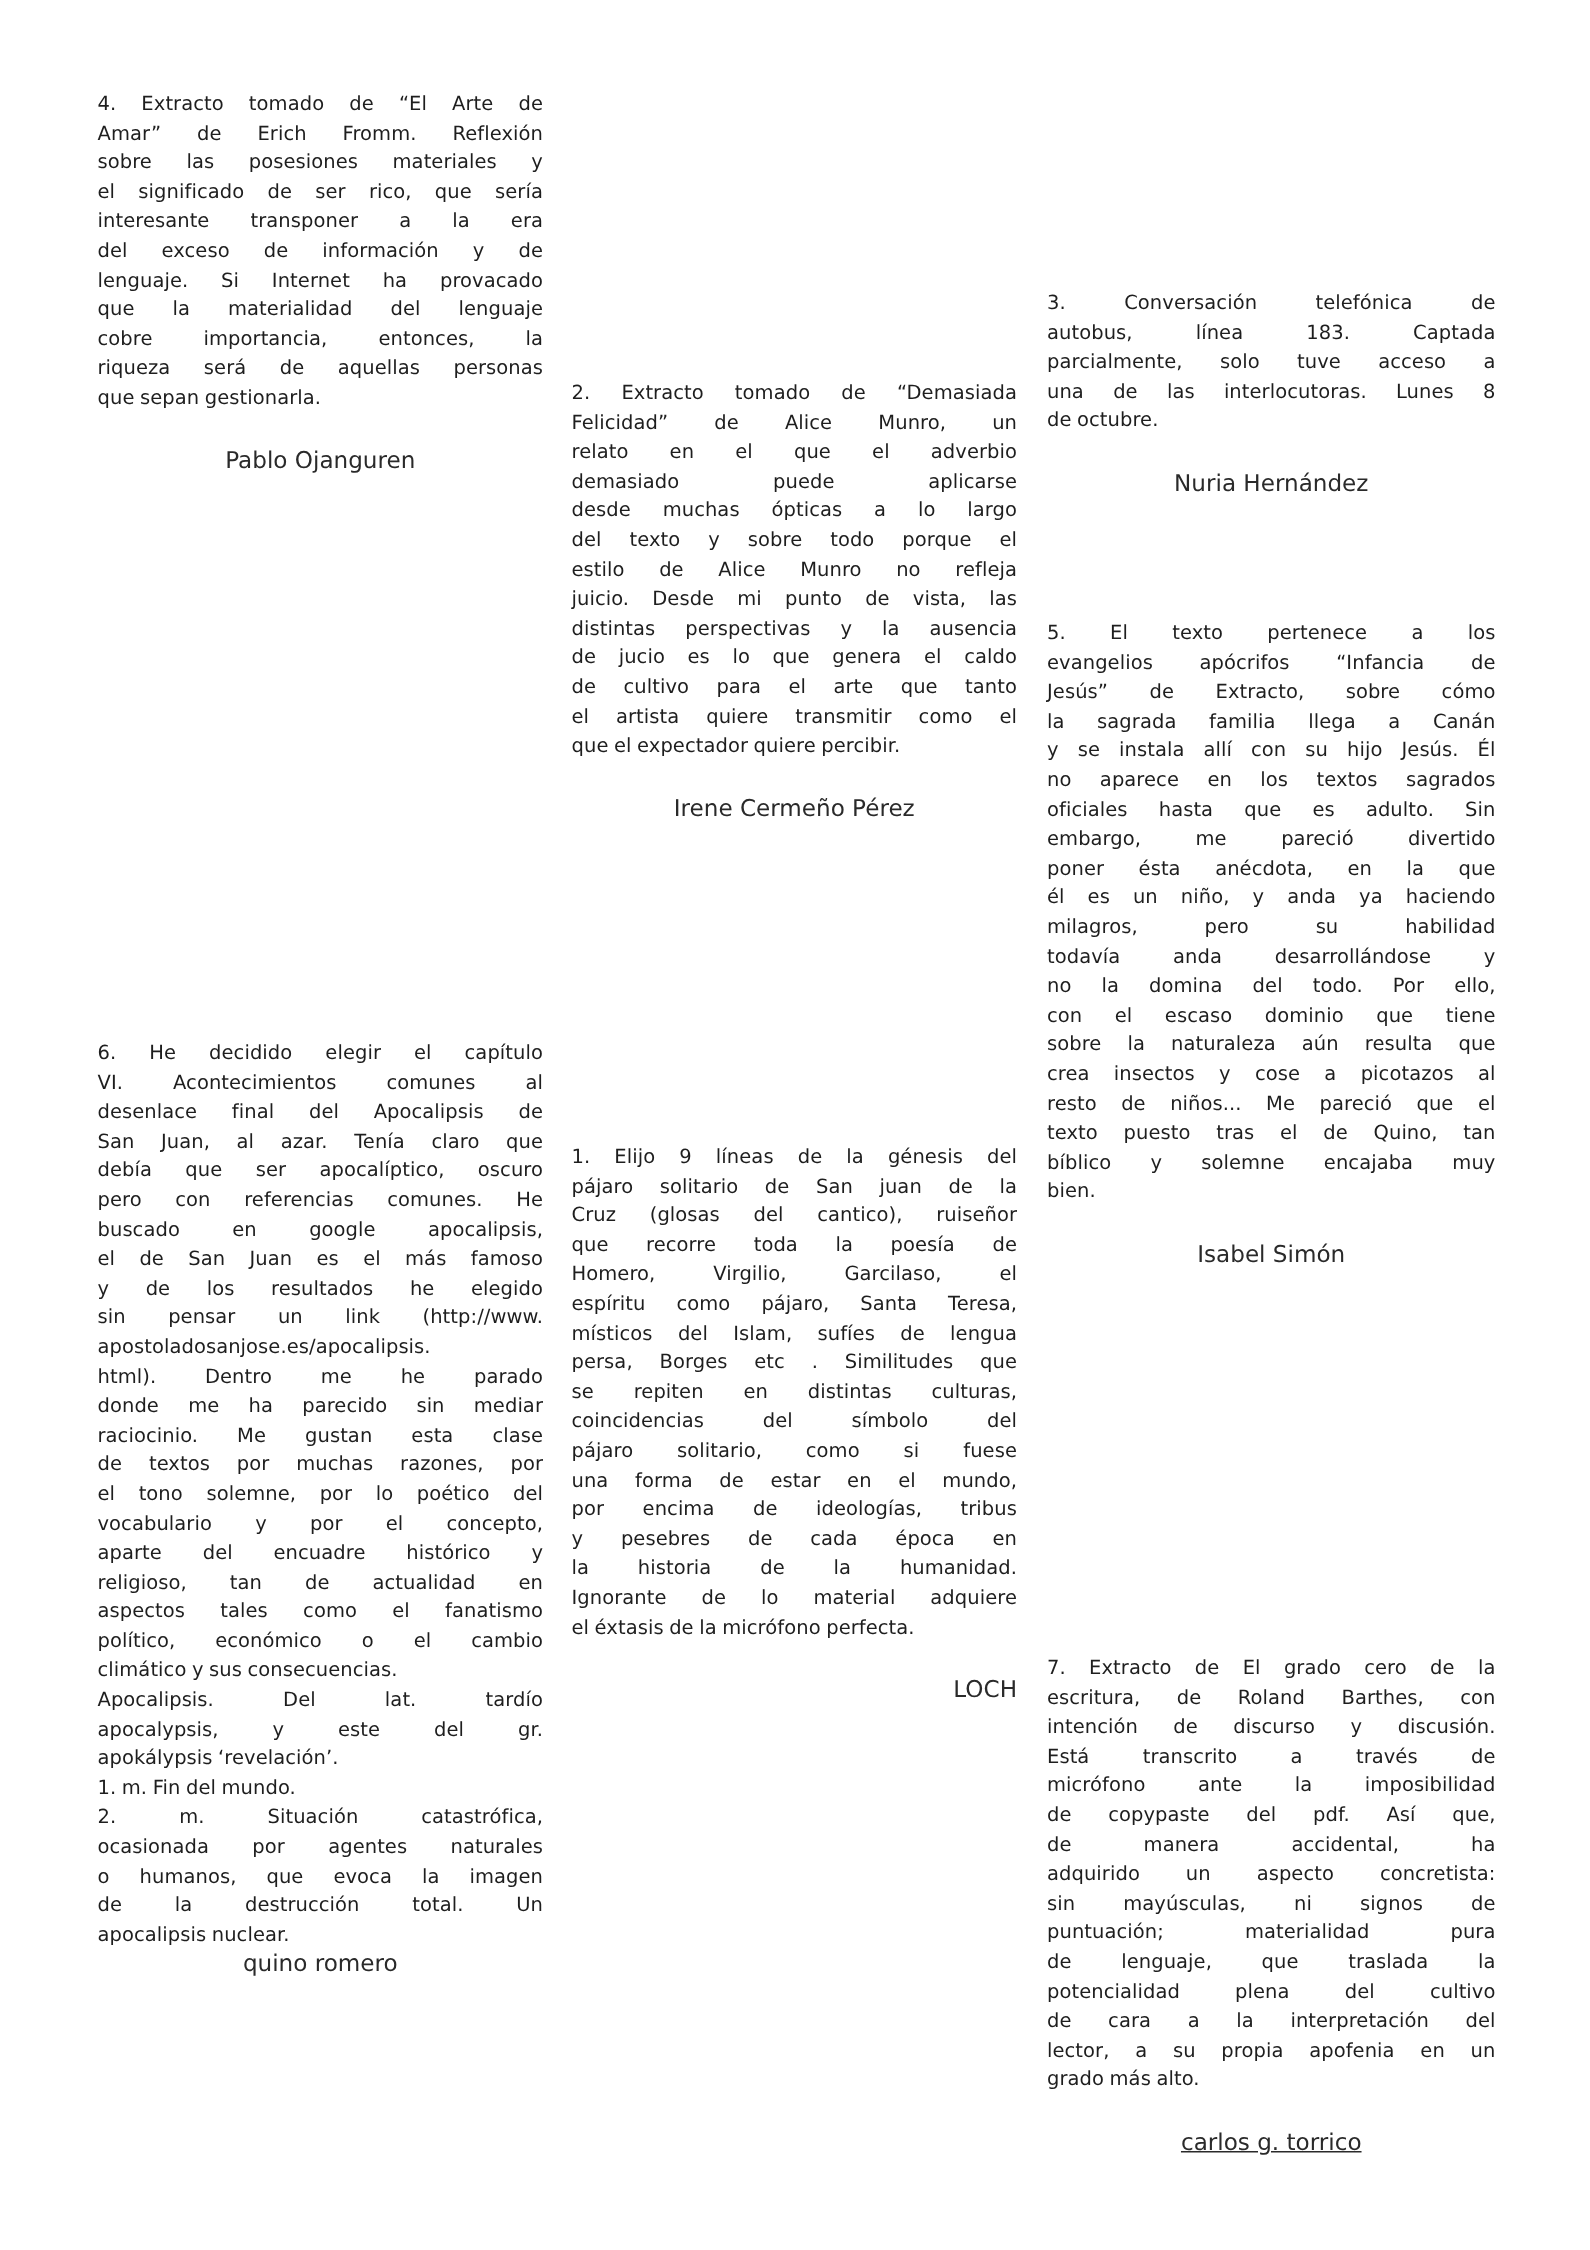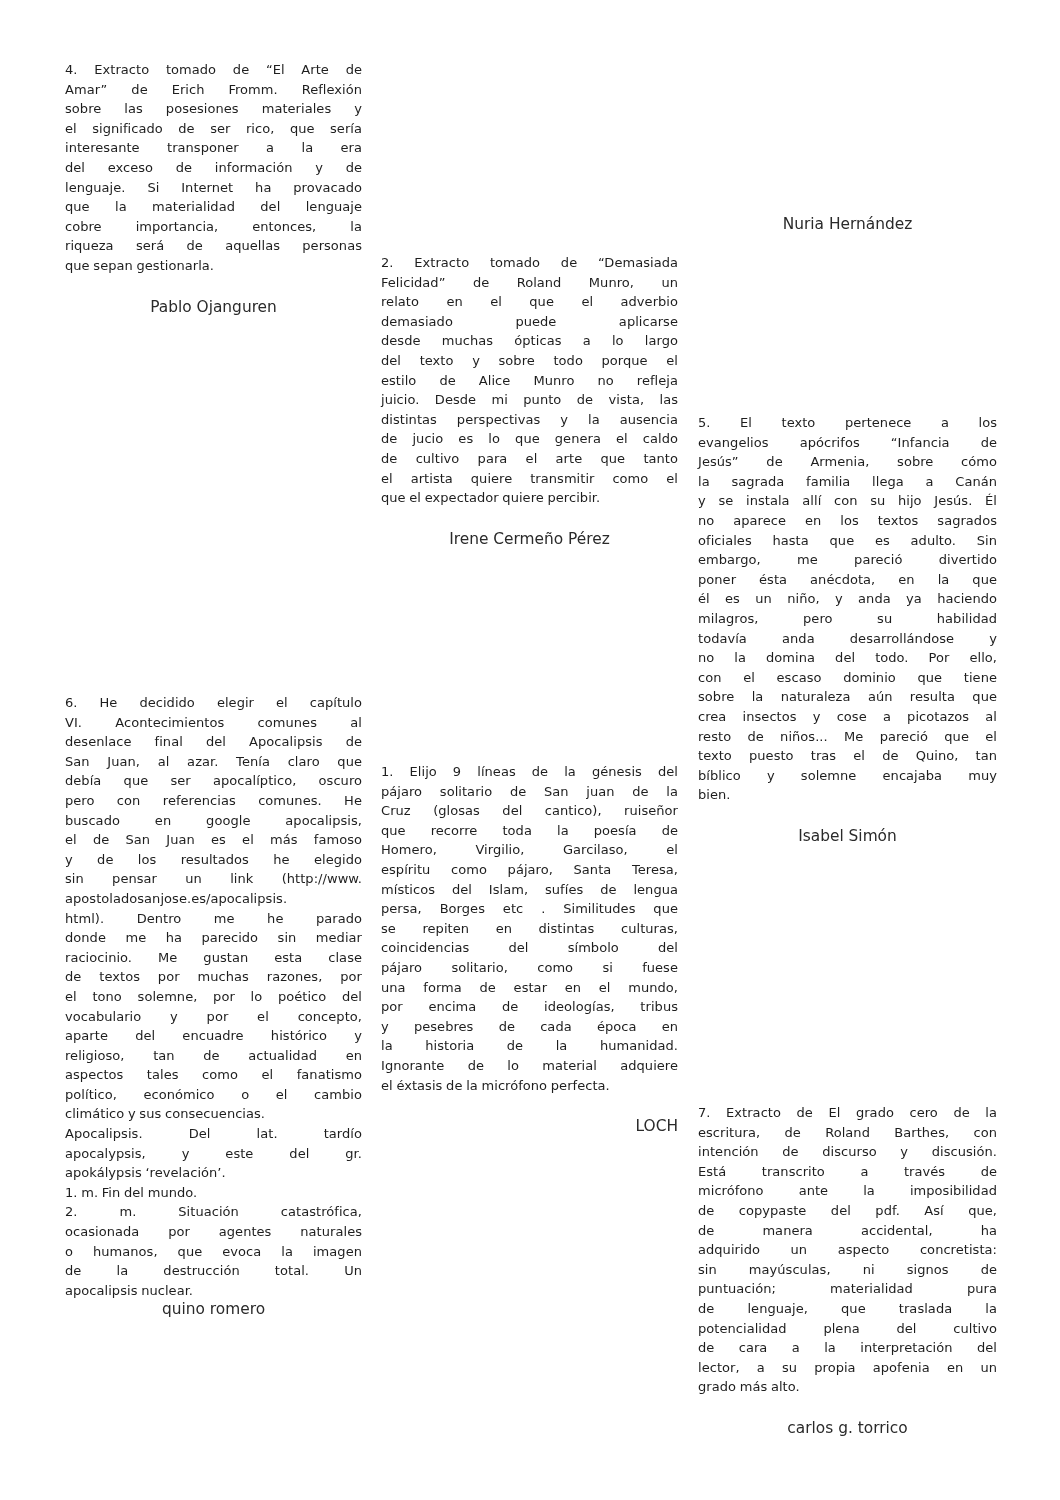--- a/index.html
+++ b/index.html
@@ -102,21 +102,21 @@
       <span class="ln">o humanos, que evoca la imagen</span>
       <span class="ln">de la destrucción total. Un</span>
       <span class="ln last">apocalipsis nuclear.</span>
     </p>
   <p class="author" style="">quino romero</p>
 </div>
 
 <div class="block col2" style="top:253px;">
   <p class="para">
       <span class="ln">2. Extracto tomado de “Demasiada</span>
-      <span class="ln">Felicidad” de Roland Munro, un</span>
+      <span class="ln">Felicidad” de Alice Munro, un</span>
       <span class="ln">relato en el que el adverbio</span>
       <span class="ln">demasiado puede aplicarse</span>
       <span class="ln">desde muchas ópticas a lo largo</span>
       <span class="ln">del texto y sobre todo porque el</span>
       <span class="ln">estilo de Alice Munro no refleja</span>
       <span class="ln">juicio. Desde mi punto de vista, las</span>
       <span class="ln">distintas perspectivas y la ausencia</span>
       <span class="ln">de jucio es lo que genera el caldo</span>
       <span class="ln">de cultivo para el arte que tanto</span>
       <span class="ln">el artista quiere transmitir como el</span>
@@ -142,28 +142,35 @@
       <span class="ln">por encima de ideologías, tribus</span>
       <span class="ln">y pesebres de cada época en</span>
       <span class="ln">la historia de la humanidad.</span>
       <span class="ln">Ignorante de lo material adquiere</span>
       <span class="ln last">el éxtasis de la micrófono perfecta.</span>
     </p>
   <p class="author" style="margin-top:22px;text-align:right;">LOCH</p>
 </div>
 
 <div class="block col3" style="top:193px;">
+  <p class="para">
+      <span class="ln">3. Conversación telefónica de</span>
+      <span class="ln">autobus, línea 183. Captada</span>
+      <span class="ln">parcialmente, solo tuve acceso a</span>
+      <span class="ln">una de las interlocutoras. Lunes 8</span>
+      <span class="ln last">de octubre.</span>
+    </p>
   <p class="author" style="margin-top:22px;">Nuria Hernández</p>
 </div>
 
 <div class="block col3" style="top:413px;">
   <p class="para">
       <span class="ln">5. El texto pertenece a los</span>
       <span class="ln">evangelios apócrifos “Infancia de</span>
-      <span class="ln">Jesús” de Armenia, sobre cómo</span>
+      <span class="ln">Jesús” de Extracto, sobre cómo</span>
       <span class="ln">la sagrada familia llega a Canán</span>
       <span class="ln">y se instala allí con su hijo Jesús. Él</span>
       <span class="ln">no aparece en los textos sagrados</span>
       <span class="ln">oficiales hasta que es adulto. Sin</span>
       <span class="ln">embargo, me pareció divertido</span>
       <span class="ln">poner ésta anécdota, en la que</span>
       <span class="ln">él es un niño, y anda ya haciendo</span>
       <span class="ln">milagros, pero su habilidad</span>
       <span class="ln">todavía anda desarrollándose y</span>
       <span class="ln">no la domina del todo. Por ello,</span>
@@ -189,14 +196,14 @@
       <span class="ln">de manera accidental, ha</span>
       <span class="ln">adquirido un aspecto concretista:</span>
       <span class="ln">sin mayúsculas, ni signos de</span>
       <span class="ln">puntuación; materialidad pura</span>
       <span class="ln">de lenguaje, que traslada la</span>
       <span class="ln">potencialidad plena del cultivo</span>
       <span class="ln">de cara a la interpretación del</span>
       <span class="ln">lector, a su propia apofenia en un</span>
       <span class="ln last">grado más alto.</span>
     </p>
-  <p class="author" style="margin-top:22px;">carlos g. torrico</p>
+  <p class="author" style="margin-top:22px;text-decoration:underline;">carlos g. torrico</p>
 </div>
 
 </body></html>

